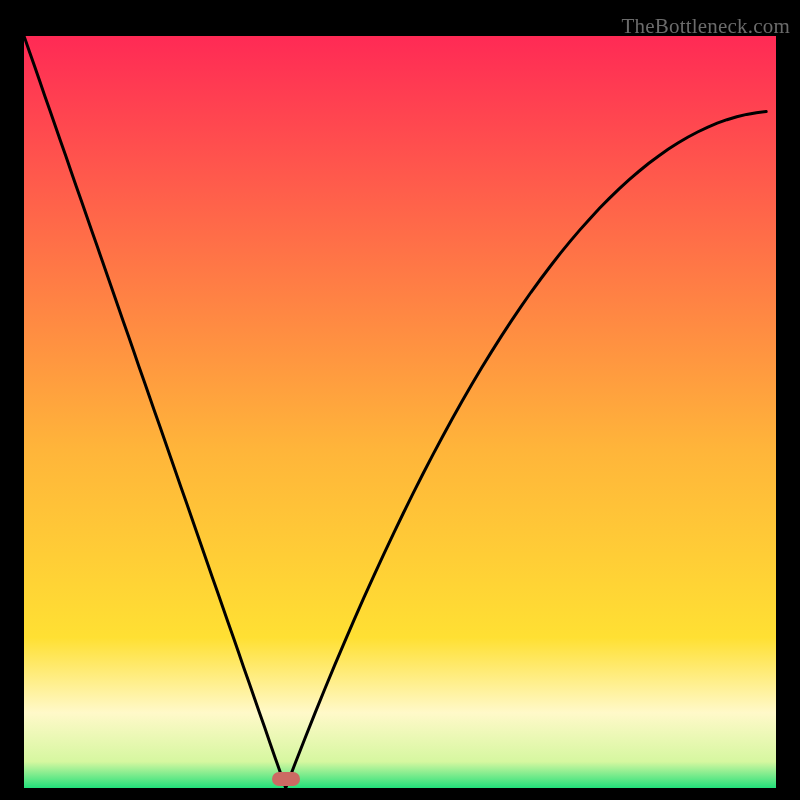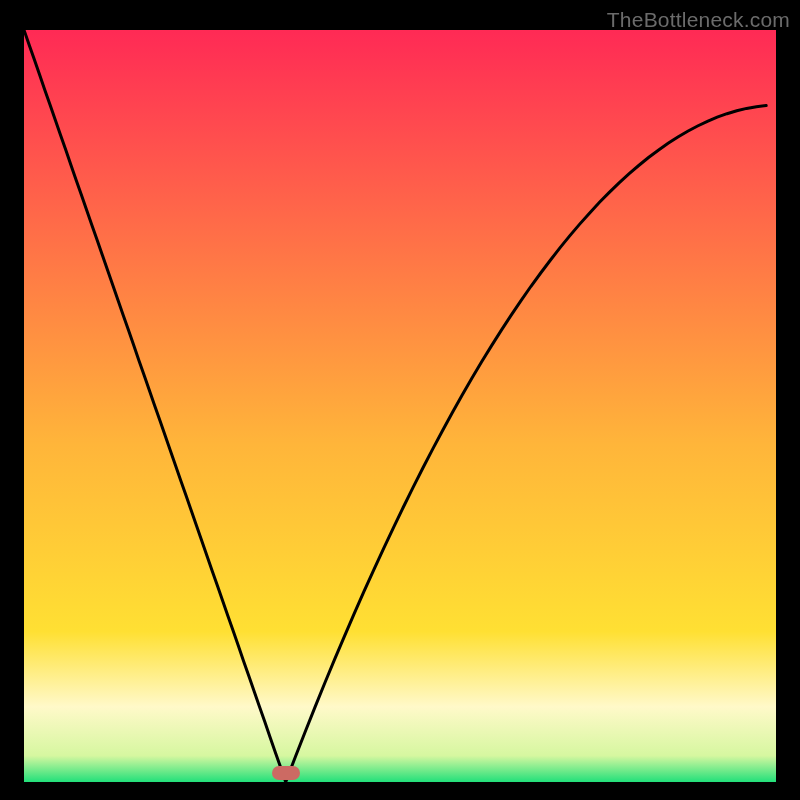--- a/index.html
+++ b/index.html
@@ -6,23 +6,24 @@
     margin: 0;
     padding: 0;
     width: 800px;
     height: 800px;
     overflow: hidden;
     background: #000;
     font-family: Arial, Helvetica, sans-serif;
   }
   .frame {
     position: absolute;
-    left: 0; top: 6px;
+    left: 0; top: 12px;
     width: 800px; height: 680px;
     background: #000;
+    font-family: Liberation Serif, serif;
   }
   .plot {
     position: absolute;
     left: 24px;
     top: 24px;
     width: 752px;
     height: 752px;
     overflow: hidden;
   }
   .gradient {

